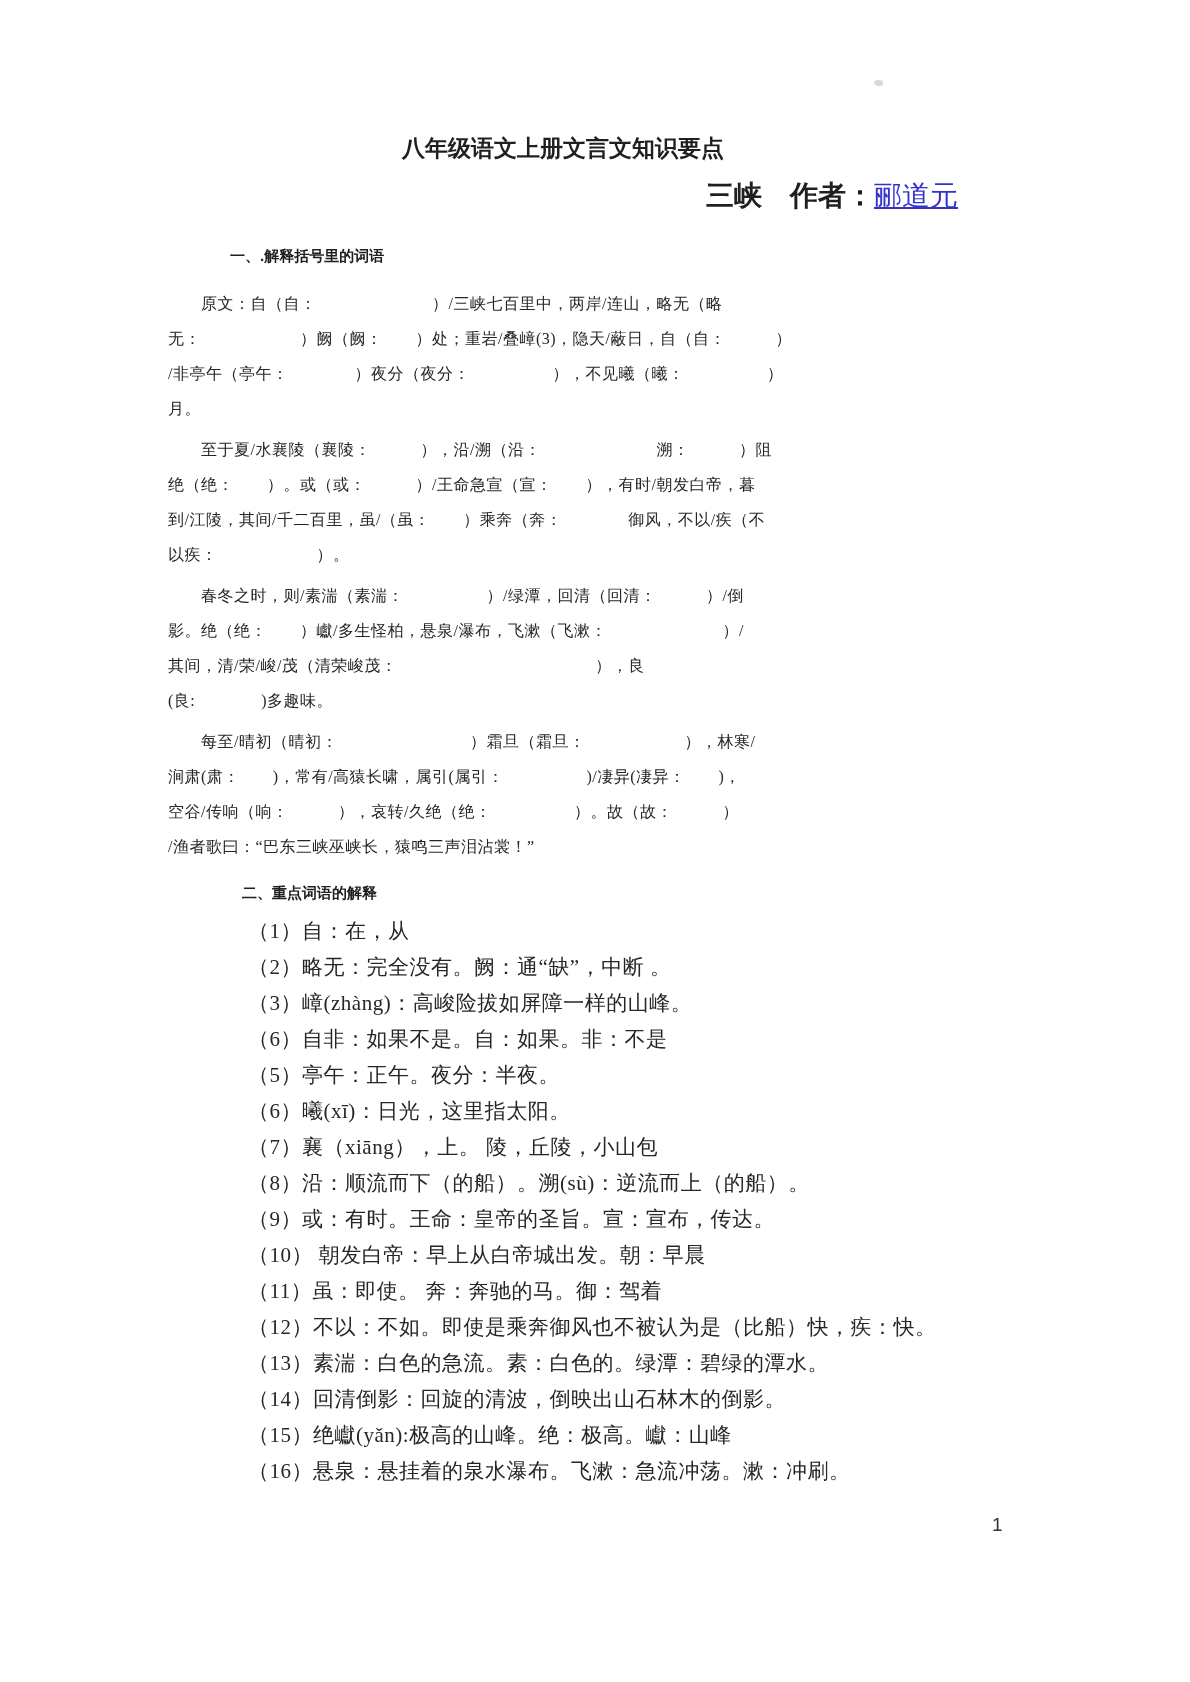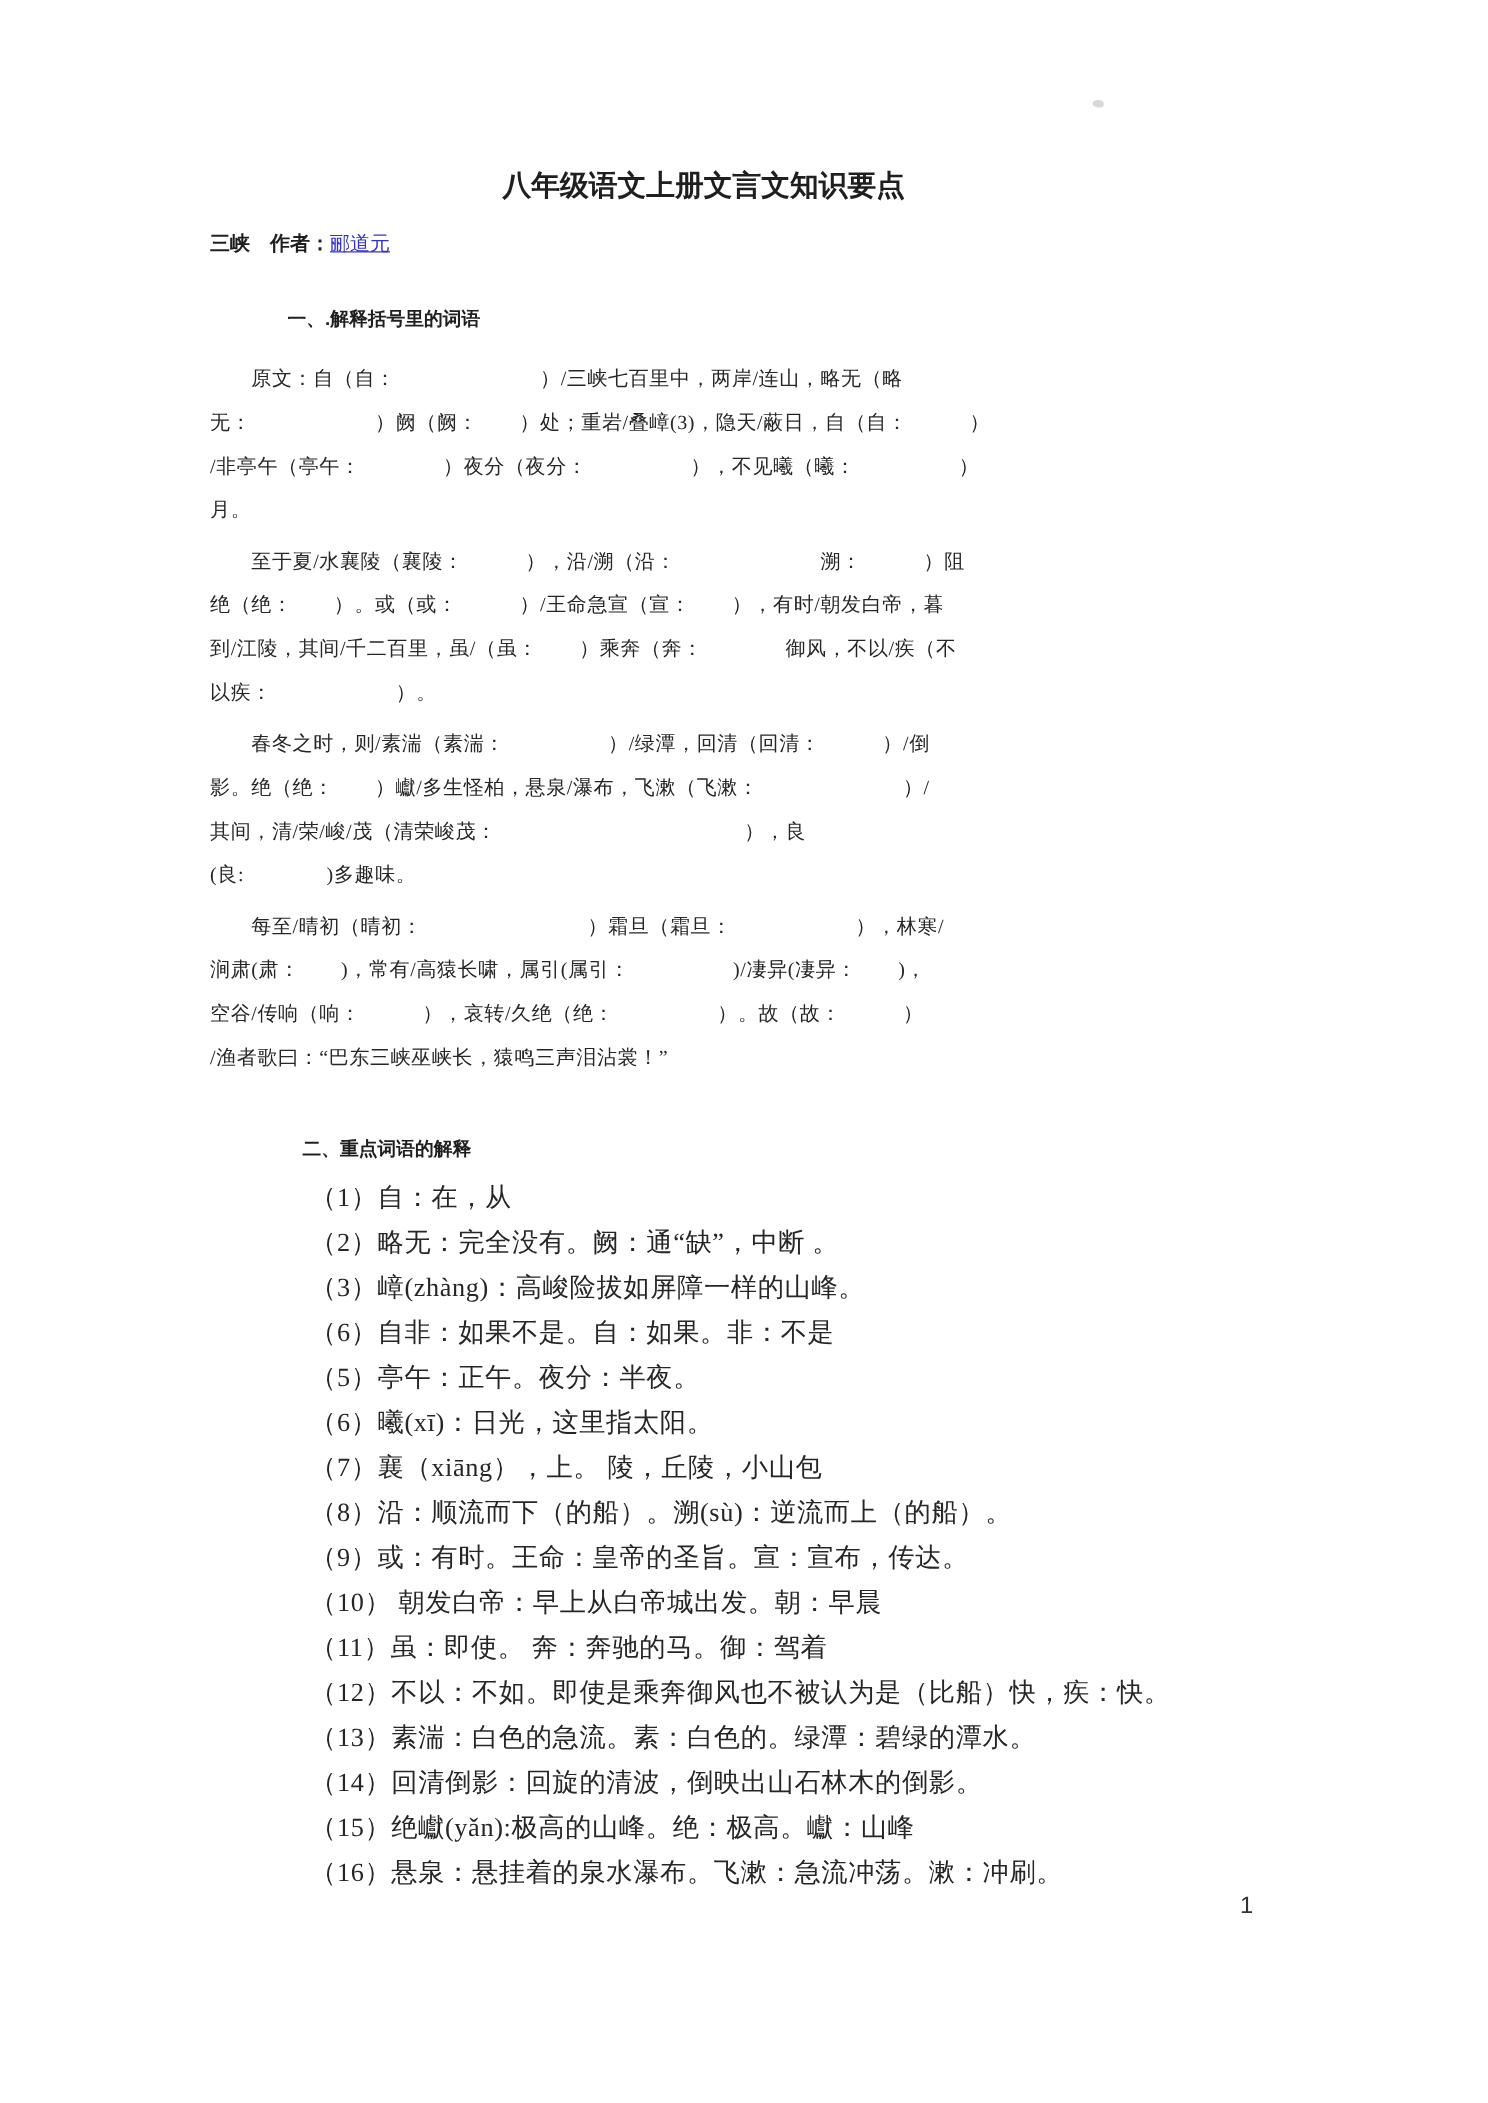--- a/index.html
+++ b/index.html
@@ -22,43 +22,43 @@
     margin-top: 132px;
     text-align: center;
     font-family: "Liberation Sans", "DejaVu Sans", sans-serif;
     font-weight: bold;
     font-size: 23px;
     line-height: 32px;
     color: #1f1f1f;
   }
   .doc-subtitle {
     margin-top: 16px;
-    text-align: left;
+    text-align: right;
     font-family: "Liberation Sans", "DejaVu Sans", sans-serif;
     font-weight: bold;
-    font-size: 16px;
+    font-size: 28px;
     line-height: 32px;
     color: #1f1f1f;
   }
   .author-link {
     font-family: "Liberation Serif", "DejaVu Serif", serif;
     font-weight: normal;
     color: #3333cc;
     text-decoration: underline;
     cursor: pointer;
   }
   .sec-heading {
     font-family: "Liberation Sans", "DejaVu Sans", sans-serif;
     font-weight: bold;
     font-size: 15px;
     line-height: 32px;
     color: #1f1f1f;
   }
   .h1 { margin: 28px 0 0 62px; }
-  .h2 { margin: 40px 0 0 74px; }
+  .h2 { margin: 13px 0 0 74px; }
   .paragraphs { margin-top: 14px; }
   .para {
     font-size: 16px;
     line-height: 35px;
     white-space: pre-wrap;
     margin: 0 0 6px 0;
     letter-spacing: 0.5px;
   }
   .def-list { margin: 4px 0 0 80px; }
   .list-item {

